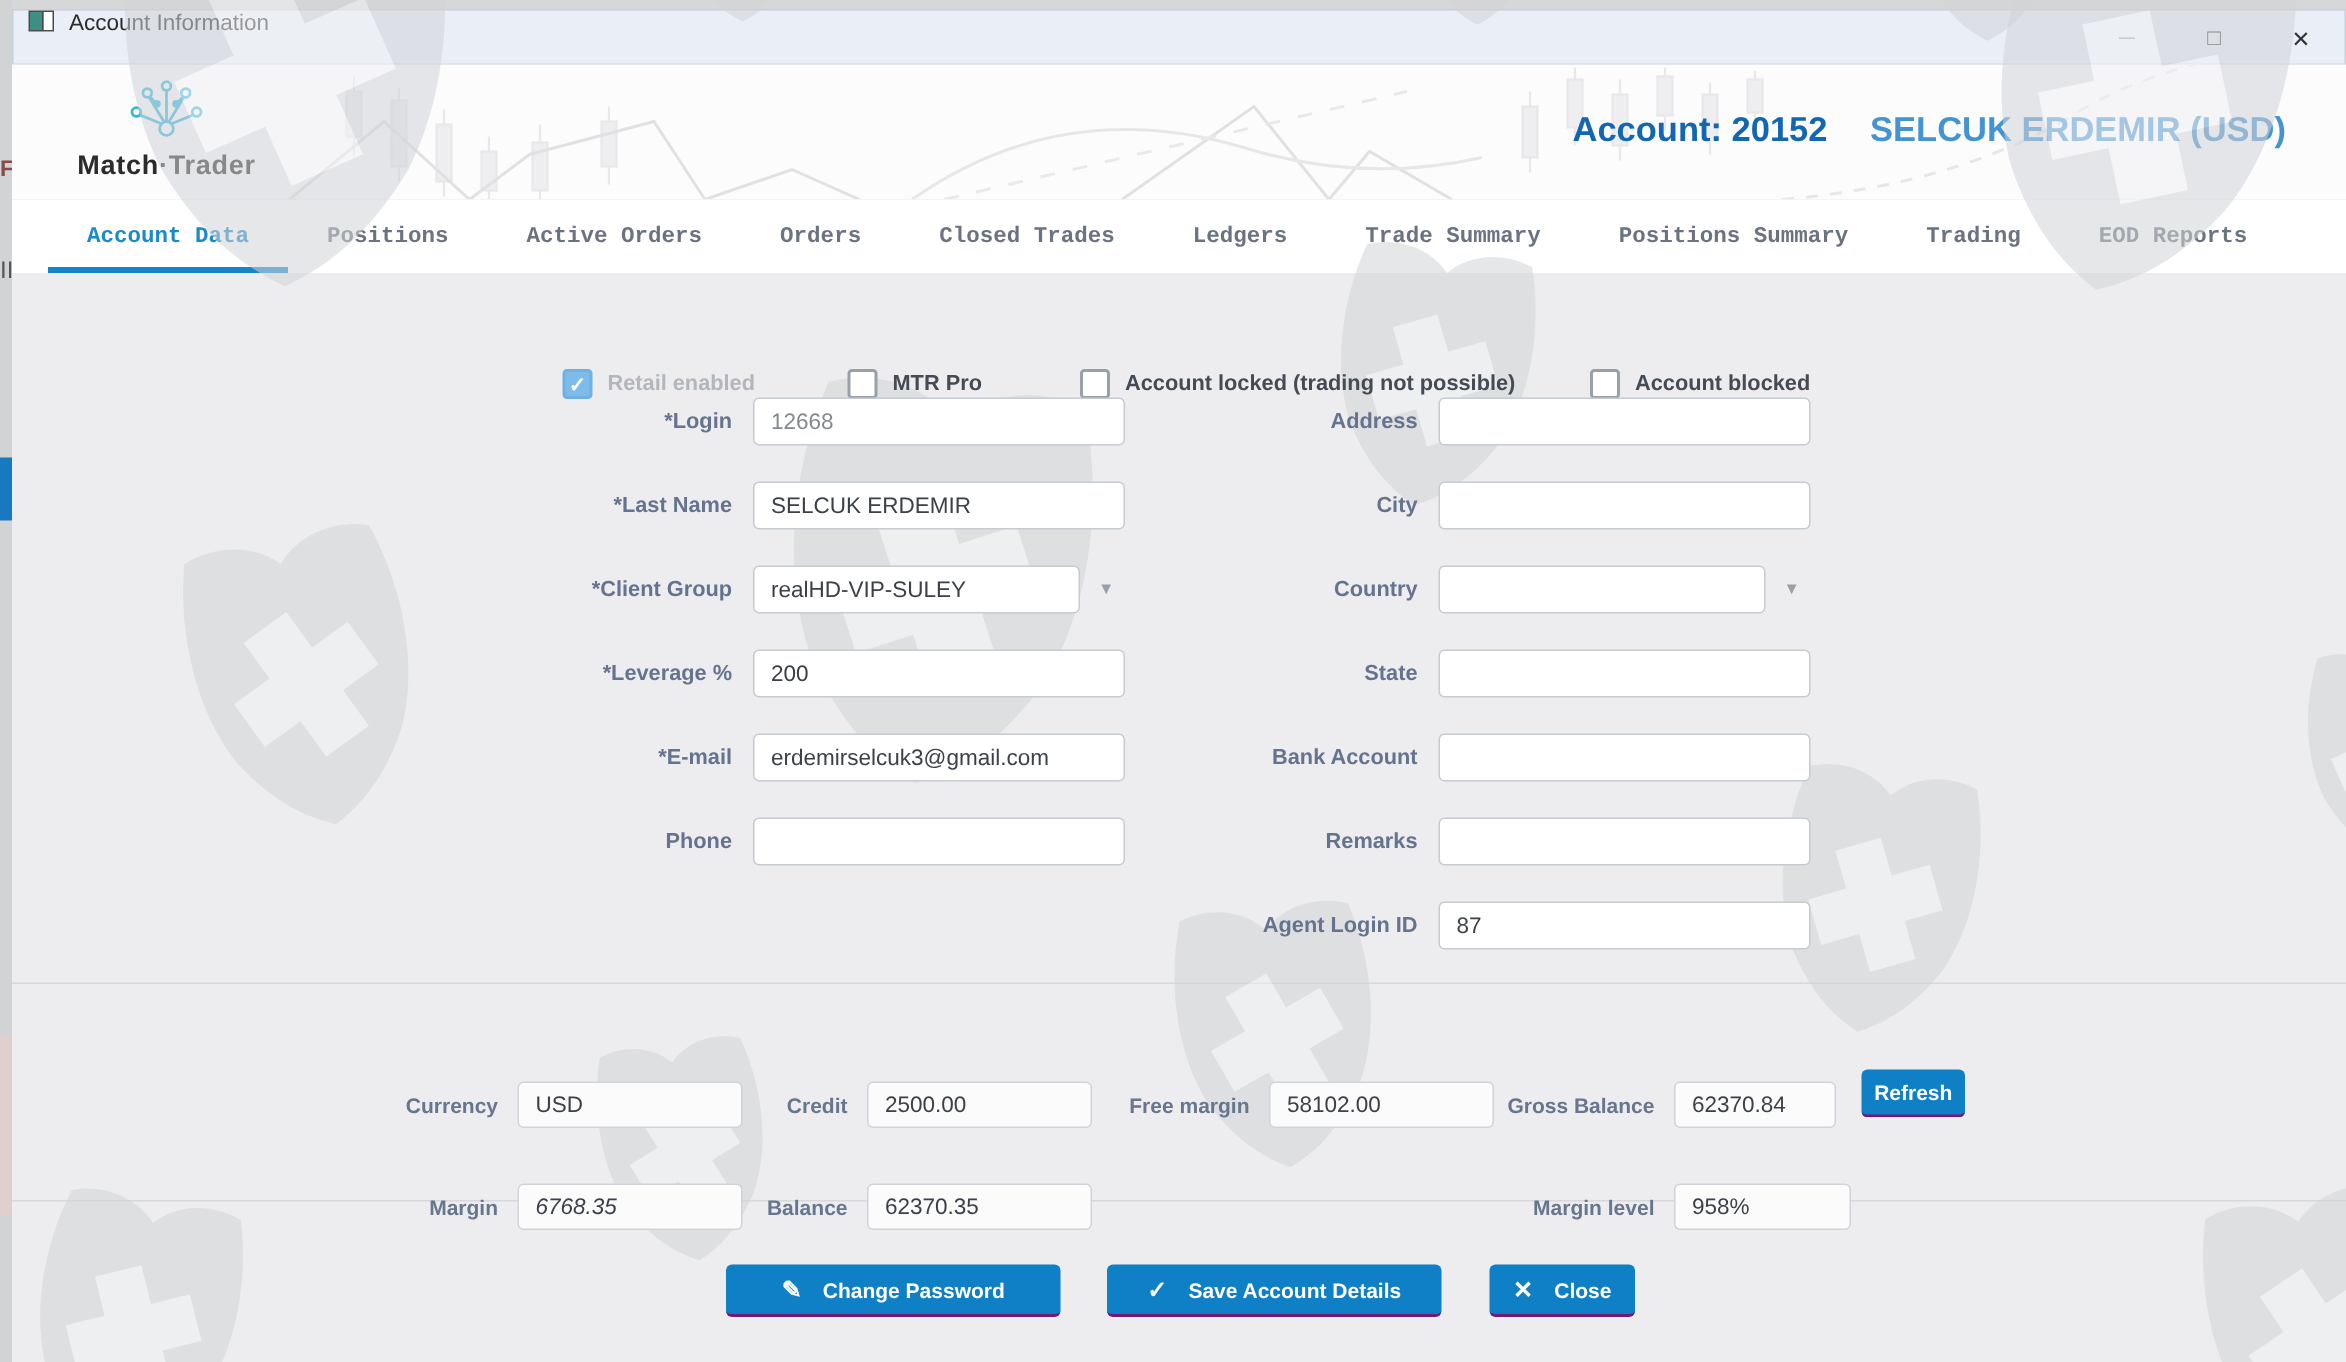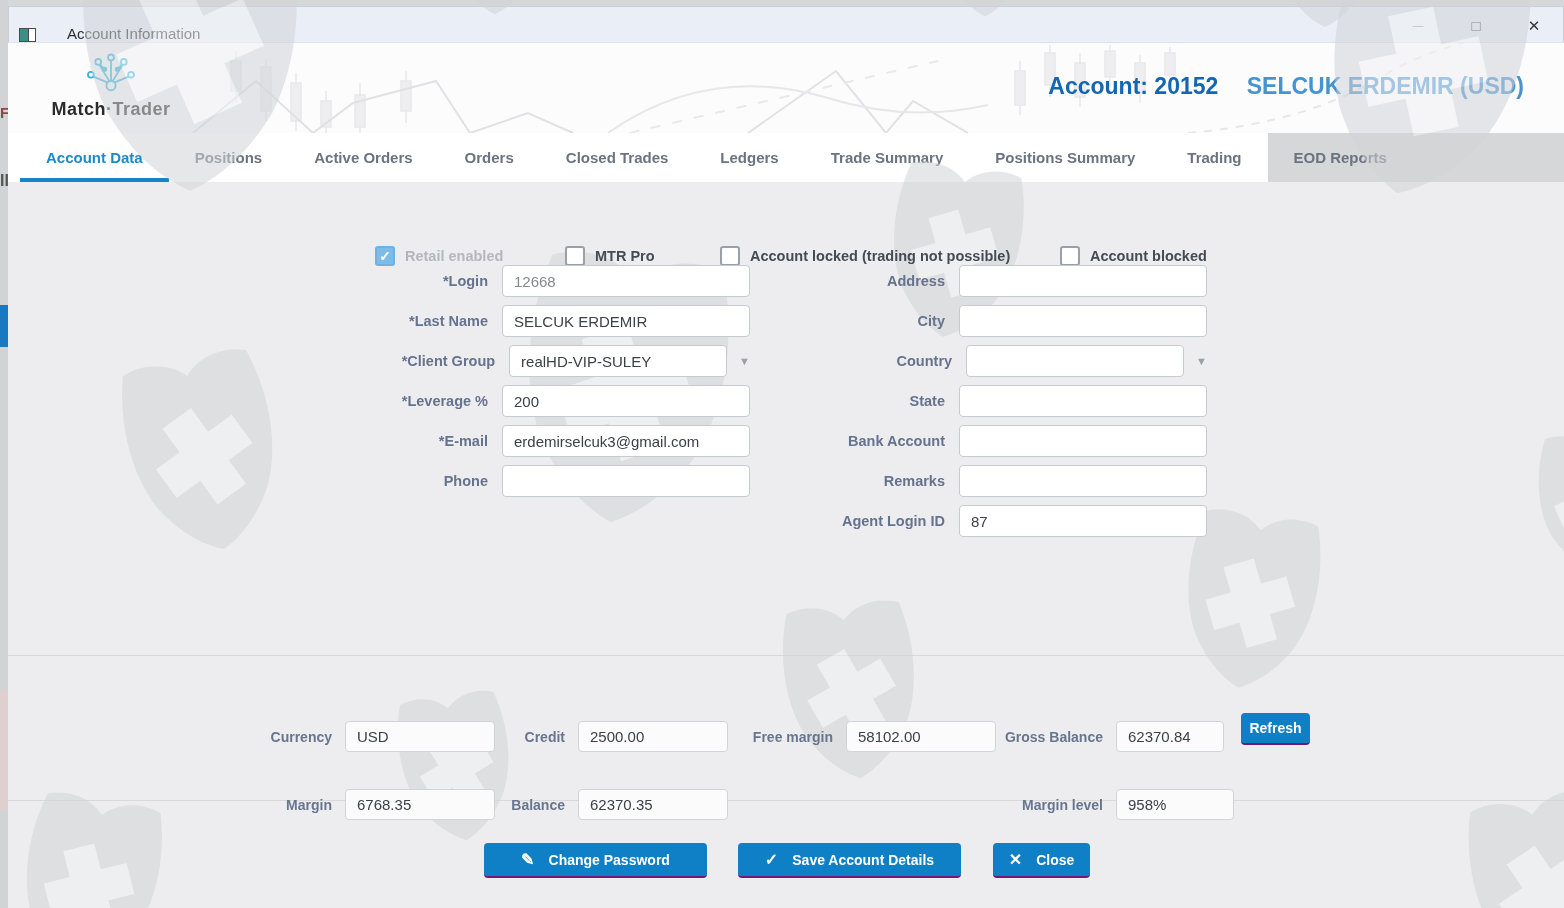--- a/index.html
+++ b/index.html
@@ -5,29 +5,29 @@
   * { margin:0; padding:0; box-sizing:border-box; }
   html,body { width:1564px; height:908px; }
   body {
     font-family:"Liberation Sans", sans-serif;
     position:relative; overflow:hidden;
     background:#d6d7d8;
   }
   
   .left-strip { position:absolute; left:0; top:0; width:8px; height:908px; background:#d2d3d4; z-index:0; }
   .left-strip .frag-f { position:absolute; top:104px; left:0; font-size:15px; font-weight:bold; color:#8b4a4a; overflow:hidden; width:8px; }
-  .left-strip .frag-ii { position:absolute; top:172px; left:0; font-size:16px; font-weight:bold; color:#555; overflow:hidden; width:8px; }
+  .left-strip .frag-ii { position:absolute; top:172px; left:0; font-size:16px; font-weight:normal; color:#555; overflow:hidden; width:8px; }
   .left-strip .frag-blue { position:absolute; top:305px; left:0; width:8px; height:42px; background:#1878c0; }
   .left-strip .frag-pink { position:absolute; top:690px; left:0; width:8px; height:120px; background:#e0cfcf; }
 
   
   .titlebar {
     position:absolute; left:8px; top:6px; width:1556px; height:37px;
     background:#e9eef7; border:1px solid #c9cfd8; border-bottom:1px solid #dde3ec;
-    display:flex; align-items:flex-end; z-index:2;gap:21px;
+    display:flex; align-items:flex-start; z-index:2;
   }
   .titlebar .app-icon {
     width:17px; height:14px; margin-left:10px; border:1px solid #4a4a4a; background:#fff;
     display:flex;
   }
   .titlebar .app-icon .half { width:9px; height:100%; background:#3d8f85; border-right:1px solid #4a4a4a; }
   .titlebar .title-text { margin-left:10px; font-size:15px; color:#2c2c2c; }
   .win-controls { position:absolute; right:0; top:0; height:37px; display:flex; align-items:center; }
   .win-btn { width:58px; height:37px; display:flex; align-items:center; justify-content:center; font-size:15px; color:#333; cursor:pointer; }
   .win-btn.min { color:#9aa0a8; font-weight:bold; }
@@ -37,22 +37,22 @@
     background:#fcfcfd; z-index:1;
   }
   .chart-bg { position:absolute; left:0; top:0; width:100%; height:100%; opacity:.75; }
   .logo { position:absolute; left:38px; top:8px; width:130px; text-align:center; z-index:3; }
   .logo-text { font-size:18px; font-weight:bold; color:#2b2b2b; letter-spacing:.5px; margin-top:2px; }
   .account-title { position:absolute; right:40px; top:30px; font-size:23px; font-weight:bold; z-index:3; white-space:nowrap; }
   .account-title .acc-num { color:#1366b1; }
   .account-title .acc-name { color:#4593d0; margin-left:22px; }
 
   .tabbar {
-    position:absolute; left:8px; top:133px; width:1260px; height:49px;
-    background:#ffffff; display:flex; align-items:center; padding-left:12px; z-index:2;
+    position:absolute; left:8px; top:133px; width:1556px; height:49px;
+    background:#ffffff; display:flex; align-items:center; padding-left:24px; z-index:2;font-family:Liberation Mono, monospace;
   }
   .tab {
     position:relative; height:49px; display:flex; align-items:center;
     padding:0 26px; font-size:15px; font-weight:bold; color:#6b7380; cursor:pointer; white-space:nowrap;
   }
   .tab.active { color:#1b8aca; }
   .tab.active::after {
     content:""; position:absolute; left:0; right:0; bottom:0; height:4px; background:#1585c8;
   }
 
@@ -64,21 +64,21 @@
   .cb-box {
     width:20px; height:20px; border:2px solid #9aa0a8; border-radius:3px; background:#fff;
     display:flex; align-items:center; justify-content:center; cursor:pointer;
     font-size:14px; font-weight:bold; color:#fff;
   }
   .cb-box.checked { background:#7dbbe8; border-color:#6fb1e0; }
   .cb-label { font-size:14.5px; font-weight:bold; color:#454b54; }
   .cb-label.dim { color:#b3b7bd; }
 
   
-  .form-col { position:absolute; display:flex; flex-direction:column; gap:8px; z-index:3;align-items:flex-end; }
+  .form-col { position:absolute; display:flex; flex-direction:column; gap:24px; z-index:3; }
   .f-row { display:flex; align-items:center; height:32px; }
   .f-label { font-size:14.5px; font-weight:bold; color:#66738e; text-align:right; }
   .col-left .f-label { width:158px; }
   .col-right .f-label { width:175px; }
   .f-input {
     margin-left:14px; width:248px; height:32px; background:#fff;
     border:1px solid #c6cbd2; border-radius:4px; padding:0 11px;
     font-family:"Liberation Sans", sans-serif; font-size:15px; color:#3c4148;
   }
   .f-input.ro { color:#84898f; }
@@ -296,21 +296,21 @@
   </div>
 </div>
 
 <div class="fin-col" style="left:180px; top:693px">
   <div class="fin-row">
     <div class="fin-label" style="width:152px">Currency</div>
     <input class="fin-input" style="width: 150px;" readonly="" value="USD">
   </div>
   <div class="fin-row">
     <div class="fin-label" style="width:152px">Margin</div>
-    <input class="fin-input" style="width: 150px;" readonly="" value="6768.35">
+    <input class="fin-input" style="width: 150px; font-style: italic;" readonly="" value="6768.35">
   </div>
 </div>
 <div class="fin-col" style="left:440px; top:693px">
   <div class="fin-row">
     <div class="fin-label" style="width:125px">Credit</div>
     <input class="fin-input" style="width: 150px;" readonly="" value="2500.00">
   </div>
   <div class="fin-row">
     <div class="fin-label" style="width:125px">Balance</div>
     <input class="fin-input" style="width: 150px;" readonly="" value="62370.35">

